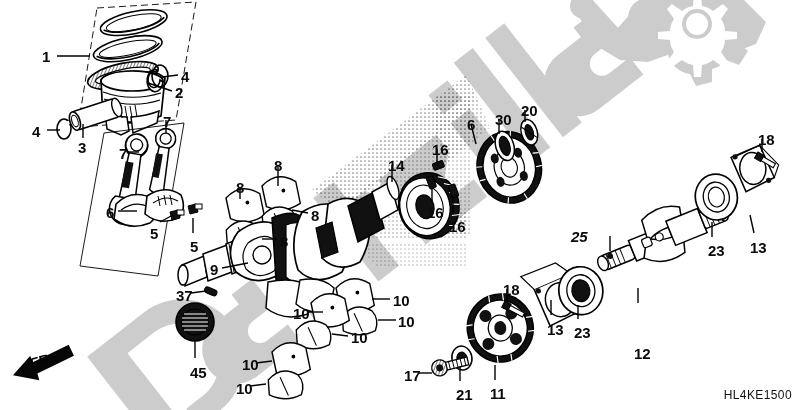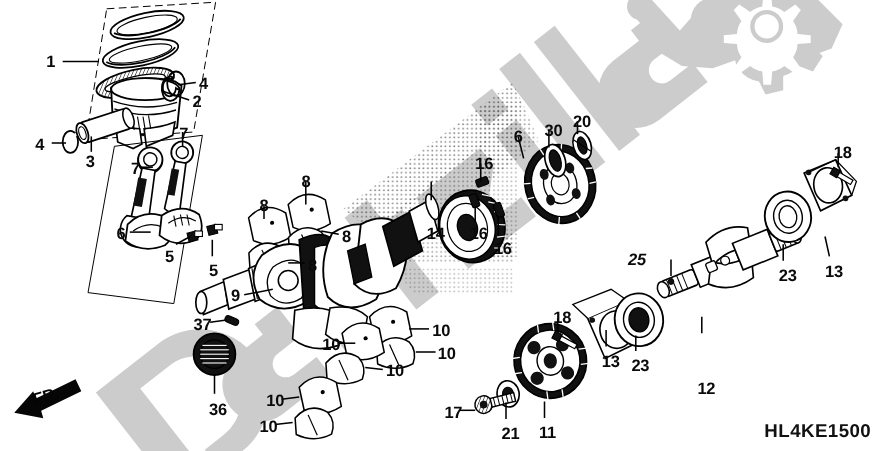--- a/index.html
+++ b/index.html
@@ -43,22 +43,22 @@
     color: #0a0a0a;
     line-height: 1;
     white-space: nowrap;
     letter-spacing: -0.2px;
   }
   .diagram-code {
     position: absolute;
     right: 8px;
     bottom: 8px;
     font-family: "Liberation Sans", sans-serif;
-    font-size: 17px;
-    font-weight: 700;
+    font-size: 12px;
+    font-weight: 400;
     color: #111111;
     letter-spacing: 0.4px;
   }
   .fr-label {
     position: absolute;
     left: 30px;
     top: 352px;
     font-family: "Liberation Sans", sans-serif;
     font-size: 15px;
     font-weight: 700;
@@ -590,35 +590,35 @@
       <div class="callout" style="left: 393px; top: 293px;">10</div>
       <div class="callout" style="left: 398px; top: 314px;">10</div>
       <div class="callout" style="left: 293px; top: 306px;">10</div>
       <div class="callout" style="left: 351px; top: 330px;">10</div>
       <div class="callout" style="left: 242px; top: 357px;">10</div>
       <div class="callout" style="left: 236px; top: 381px;">10</div>
       <div class="callout" style="left: 490px; top: 386px;">11</div>
       <div class="callout" style="left: 634px; top: 310px; margin-top: 36px;">12</div>
       <div class="callout" style="left: 750px; top: 240px;">13</div>
       <div class="callout" style="left: 547px; top: 322px;">13</div>
-      <div class="callout" style="left: 388px; top: 158px; margin-top: 47px;">14</div>
+      <div class="callout" style="left: 388px; top: 158px;">14</div>
       <div class="callout" style="left: 467px; top: 117px;">6</div>
       <div class="callout" style="left: 432px; top: 142px;">16</div>
       <div class="callout" style="left: 427px; top: 205px;">16</div>
       <div class="callout" style="left: 449px; top: 219px;">16</div>
       <div class="callout" style="left: 404px; top: 368px;">17</div>
       <div class="callout" style="left: 758px; top: 132px;">18</div>
       <div class="callout" style="left: 503px; top: 282px;">18</div>
       <div class="callout" style="left: 521px; top: 103px;">20</div>
       <div class="callout" style="left: 495px; top: 112px;">30</div>
       <div class="callout" style="left: 456px; top: 387px;">21</div>
       <div class="callout" style="left: 176px; top: 288px;">37</div>
       <div class="callout" style="left: 708px; top: 243px;">23</div>
       <div class="callout" style="left: 574px; top: 325px;">23</div>
-      <div class="callout" style="left: 190px; top: 365px;">36</div>
+      <div class="callout" style="left: 190px; top: 365px;">45</div>
       <div class="callout" style="left: 571px; top: 229px; font-style: italic;">25</div>
     </div>
 
   <div class="fr-label">FR.</div>
 
   <div class="diagram-code">HL4KE1500</div>
 
 </div>
 
 </body></html>

